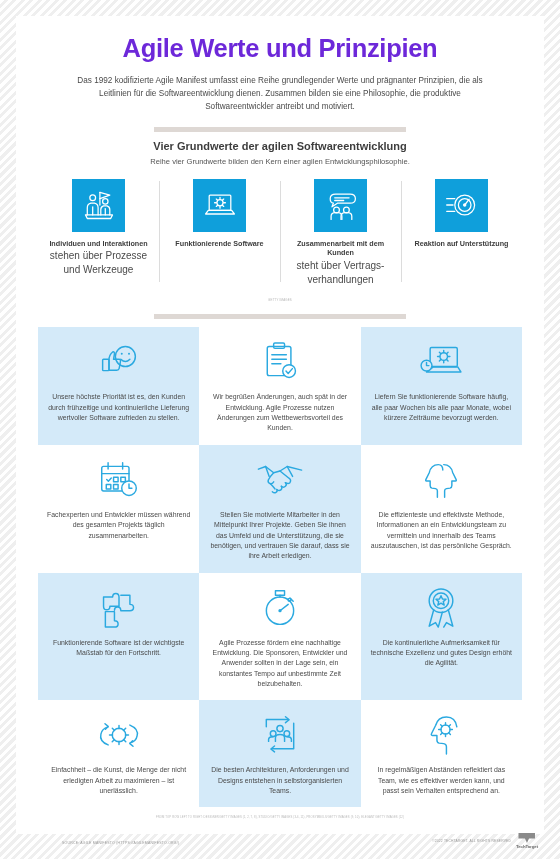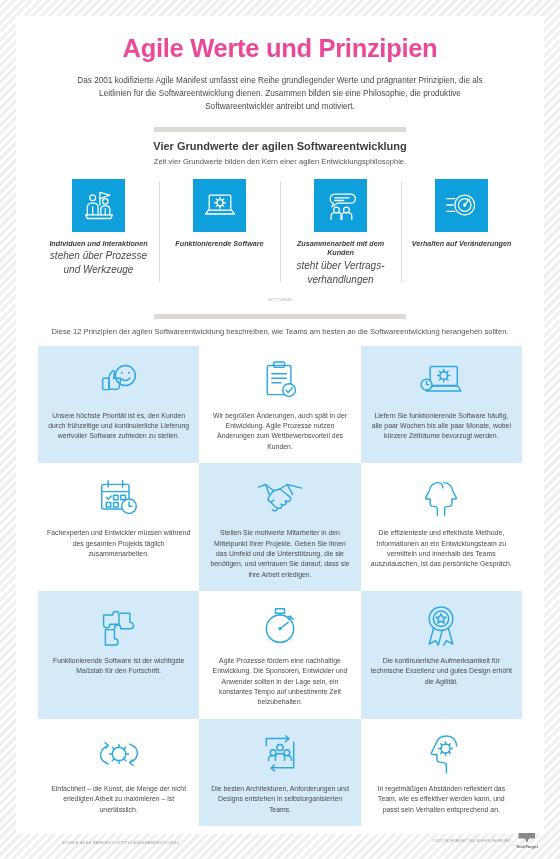--- a/index.html
+++ b/index.html
@@ -34,21 +34,21 @@
   }
 
   
   .header {
     padding: 18px 46px 0 46px;
     text-align: center;
   }
   .main-title {
     font-size: 25.5px;
     font-weight: bold;
-    color: #ec4899;
+    color: #6d28d9;
     letter-spacing: -0.3px;
     line-height: 1.12;
     margin-bottom: 11px;
   }
   .intro {
     font-size: 8.2px;
     line-height: 1.62;
     color: #4a4a4a;
     padding: 0 14px;
   }
@@ -83,21 +83,20 @@
   
   .values {
     display: flex;
     margin: 11px 22px 0 22px;
   }
   .value-cell {
     flex: 1 1 0;
     text-align: center;
     padding: 0 5px;
     position: relative;
-    font-style: italic;
   }
   .value-cell + .value-cell::before {
     content: "";
     position: absolute;
     left: 0;
     top: 2px;
     bottom: 4px;
     width: 1px;
     background: #dcdcdc;
   }
@@ -220,28 +219,28 @@
     letter-spacing: -0.1px;
   }
 </style>
 </head>
 <body>
 
 <div id="poster">
 
   <div class="header">
     <div class="main-title">Agile Werte und Prinzipien</div>
-    <div class="intro">Das 2001 kodifizierte Agile Manifest umfasst eine Reihe grundlegender Werte und prägnanter Prinzipien, die als Leitlinien für die Softwareentwicklung dienen. Zusammen bilden sie eine Philosophie, die produktive Softwareentwickler antreibt und motiviert.</div>
+    <div class="intro">Das 1992 kodifizierte Agile Manifest umfasst eine Reihe grundlegender Werte und prägnanter Prinzipien, die als Leitlinien für die Softwareentwicklung dienen. Zusammen bilden sie eine Philosophie, die produktive Softwareentwickler antreibt und motiviert.</div>
   </div>
 
   <div class="rule"></div>
 
   <div>
     <div class="section-title">Vier Grundwerte der agilen Softwareentwicklung</div>
-    <div class="section-sub">Zeit vier Grundwerte bilden den Kern einer agilen Entwicklungsphilosophie.</div>
+    <div class="section-sub">Reihe vier Grundwerte bilden den Kern einer agilen Entwicklungsphilosophie.</div>
 
     <div class="values">
 
       <div class="value-cell">
         <div class="value-icon">
           <svg width="36" height="36" viewBox="0 0 40 40" fill="none" stroke="#ffffff" stroke-width="1.4" stroke-linecap="round" stroke-linejoin="round">
             <path d="M21 6 L21 20"></path>
             <path d="M21 6 L32 9 L21 13"></path>
             <circle cx="13" cy="12" r="3.2"></circle>
             <circle cx="27" cy="16" r="3"></circle>
@@ -286,32 +285,31 @@
       <div class="value-cell">
         <div class="value-icon">
           <svg width="36" height="36" viewBox="0 0 40 40" fill="none" stroke="#ffffff" stroke-width="1.4" stroke-linecap="round" stroke-linejoin="round">
             <circle cx="23" cy="20" r="11"></circle>
             <circle cx="23" cy="20" r="7"></circle>
             <path d="M23 20 L28 13.5"></path>
             <circle cx="23" cy="20" r="1.2" fill="#ffffff"></circle>
             <path d="M3 13 h9 M3 20 h7 M3 27 h9"></path>
           </svg>
         </div>
-        <div class="value-strong">Verhalten auf Veränderungen</div>
+        <div class="value-strong">Reaktion auf Unterstützung</div>
       </div>
 
     </div>
 
     <div class="photo-credit">Getty Images</div>
   </div>
 
   <div class="rule rule-2"></div>
 
   <div>
-    <div class="section-sub">Diese 12 Prinzipien der agilen Softwareentwicklung beschreiben, wie Teams am besten an die Softwareentwicklung herangehen sollten.</div>
 
     <div class="grid">
 
       <div class="cell tint">
         <div class="cell-icon">
           <svg width="44" height="40" viewBox="0 0 48 44" fill="none" stroke="#2ba9e0" stroke-width="1.6" stroke-linecap="round" stroke-linejoin="round">
             <circle cx="31" cy="16" r="11"></circle>
             <circle cx="27" cy="13" r="1.1" fill="#2ba9e0" stroke="none"></circle>
             <circle cx="35" cy="13" r="1.1" fill="#2ba9e0" stroke="none"></circle>
             <path d="M26 19 Q31 24 36 19"></path>

